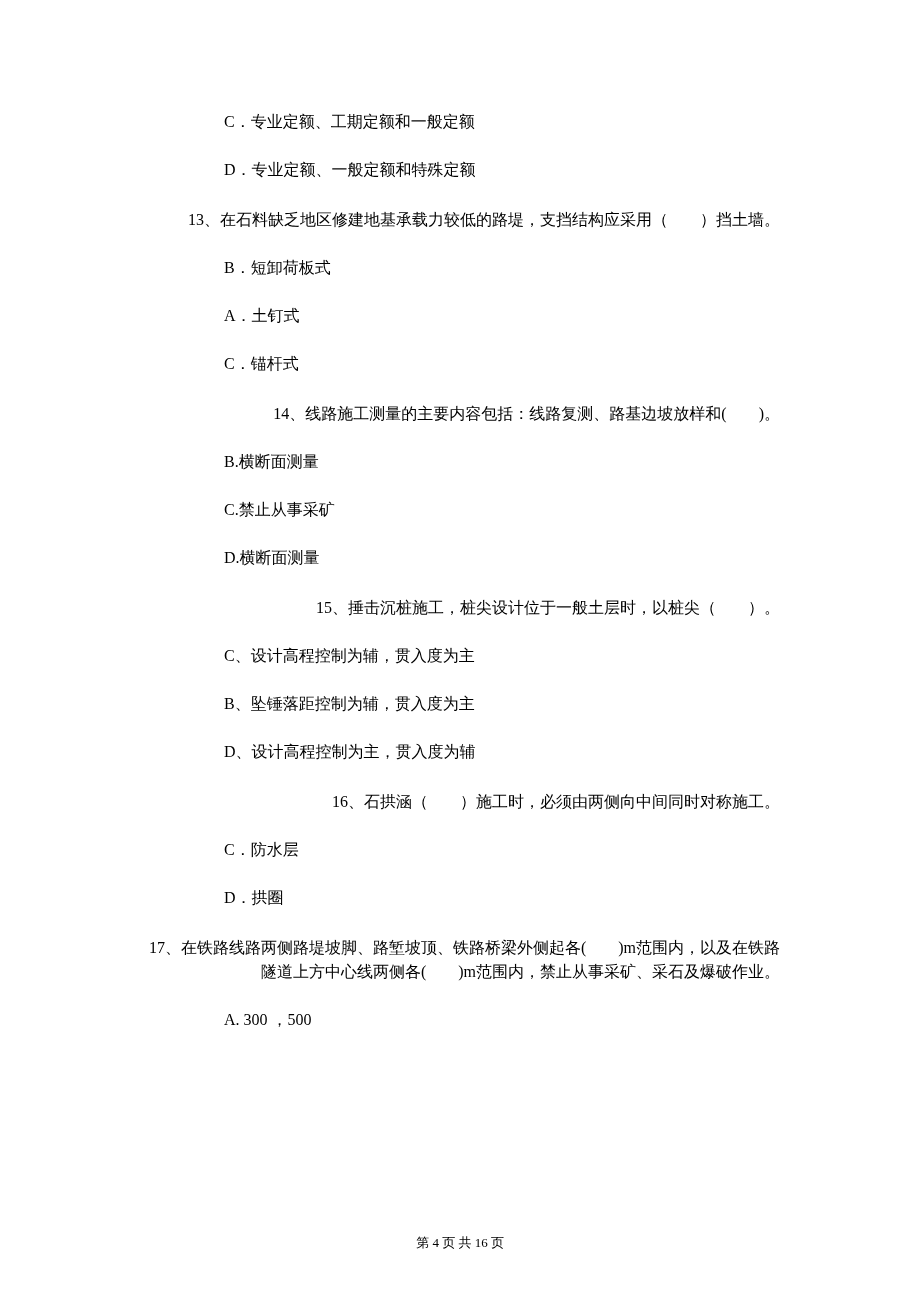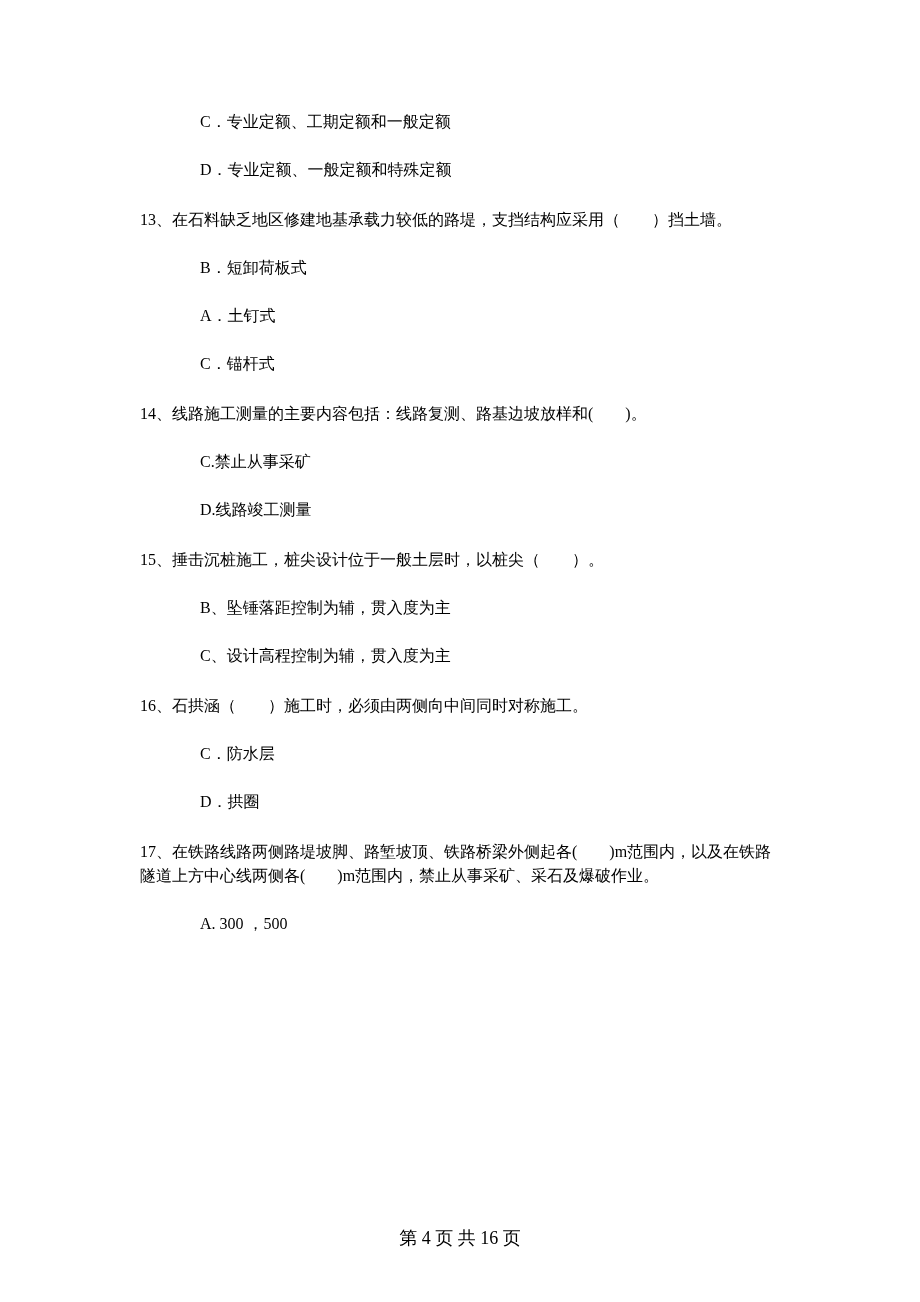--- a/index.html
+++ b/index.html
@@ -10,55 +10,58 @@
     font-family: "SimSun", "宋体", serif;
     font-size: 16px;
     color: #000000;
     position: relative;
     line-height: 1.5;
   }
   .page {
     padding: 110px 140px 60px 140px;
   }
   .option {
-    margin-left: 60px;
+    margin-left: 84px;
     margin-bottom: 24px;
   }
   .question {
     margin-bottom: 24px;
     margin-top: 26px;
+    text-align: right;
   }
   .footer {
     position: absolute;
     bottom: 50px;
     width: 100%;
     text-align: center;
-    font-size: 18px;
+    font-size: 13px;
   }
 </style>
 </head>
 <body>
 
 <div class="page">
 
   <div class="option">C．专业定额、工期定额和一般定额</div>
   <div class="option">D．专业定额、一般定额和特殊定额</div>
 
   <div class="question">13、在石料缺乏地区修建地基承载力较低的路堤，支挡结构应采用（　　）挡土墙。</div>
   <div class="option">B．短卸荷板式</div>
   <div class="option">A．土钉式</div>
   <div class="option">C．锚杆式</div>
 
   <div class="question">14、线路施工测量的主要内容包括：线路复测、路基边坡放样和(　　)。</div>
+  <div class="option">B.横断面测量</div>
   <div class="option">C.禁止从事采矿</div>
-  <div class="option">D.线路竣工测量</div>
+  <div class="option">D.横断面测量</div>
 
   <div class="question">15、捶击沉桩施工，桩尖设计位于一般土层时，以桩尖（　　）。</div>
+  <div class="option">C、设计高程控制为辅，贯入度为主</div>
   <div class="option">B、坠锤落距控制为辅，贯入度为主</div>
-  <div class="option">C、设计高程控制为辅，贯入度为主</div>
+  <div class="option">D、设计高程控制为主，贯入度为辅</div>
 
   <div class="question">16、石拱涵（　　）施工时，必须由两侧向中间同时对称施工。</div>
   <div class="option">C．防水层</div>
   <div class="option">D．拱圈</div>
 
   <div class="question">17、在铁路线路两侧路堤坡脚、路堑坡顶、铁路桥梁外侧起各(　　)m范围内，以及在铁路隧道上方中心线两侧各(　　)m范围内，禁止从事采矿、采石及爆破作业。</div>
   <div class="option">A. 300 ，500</div>
 
 </div>
 

